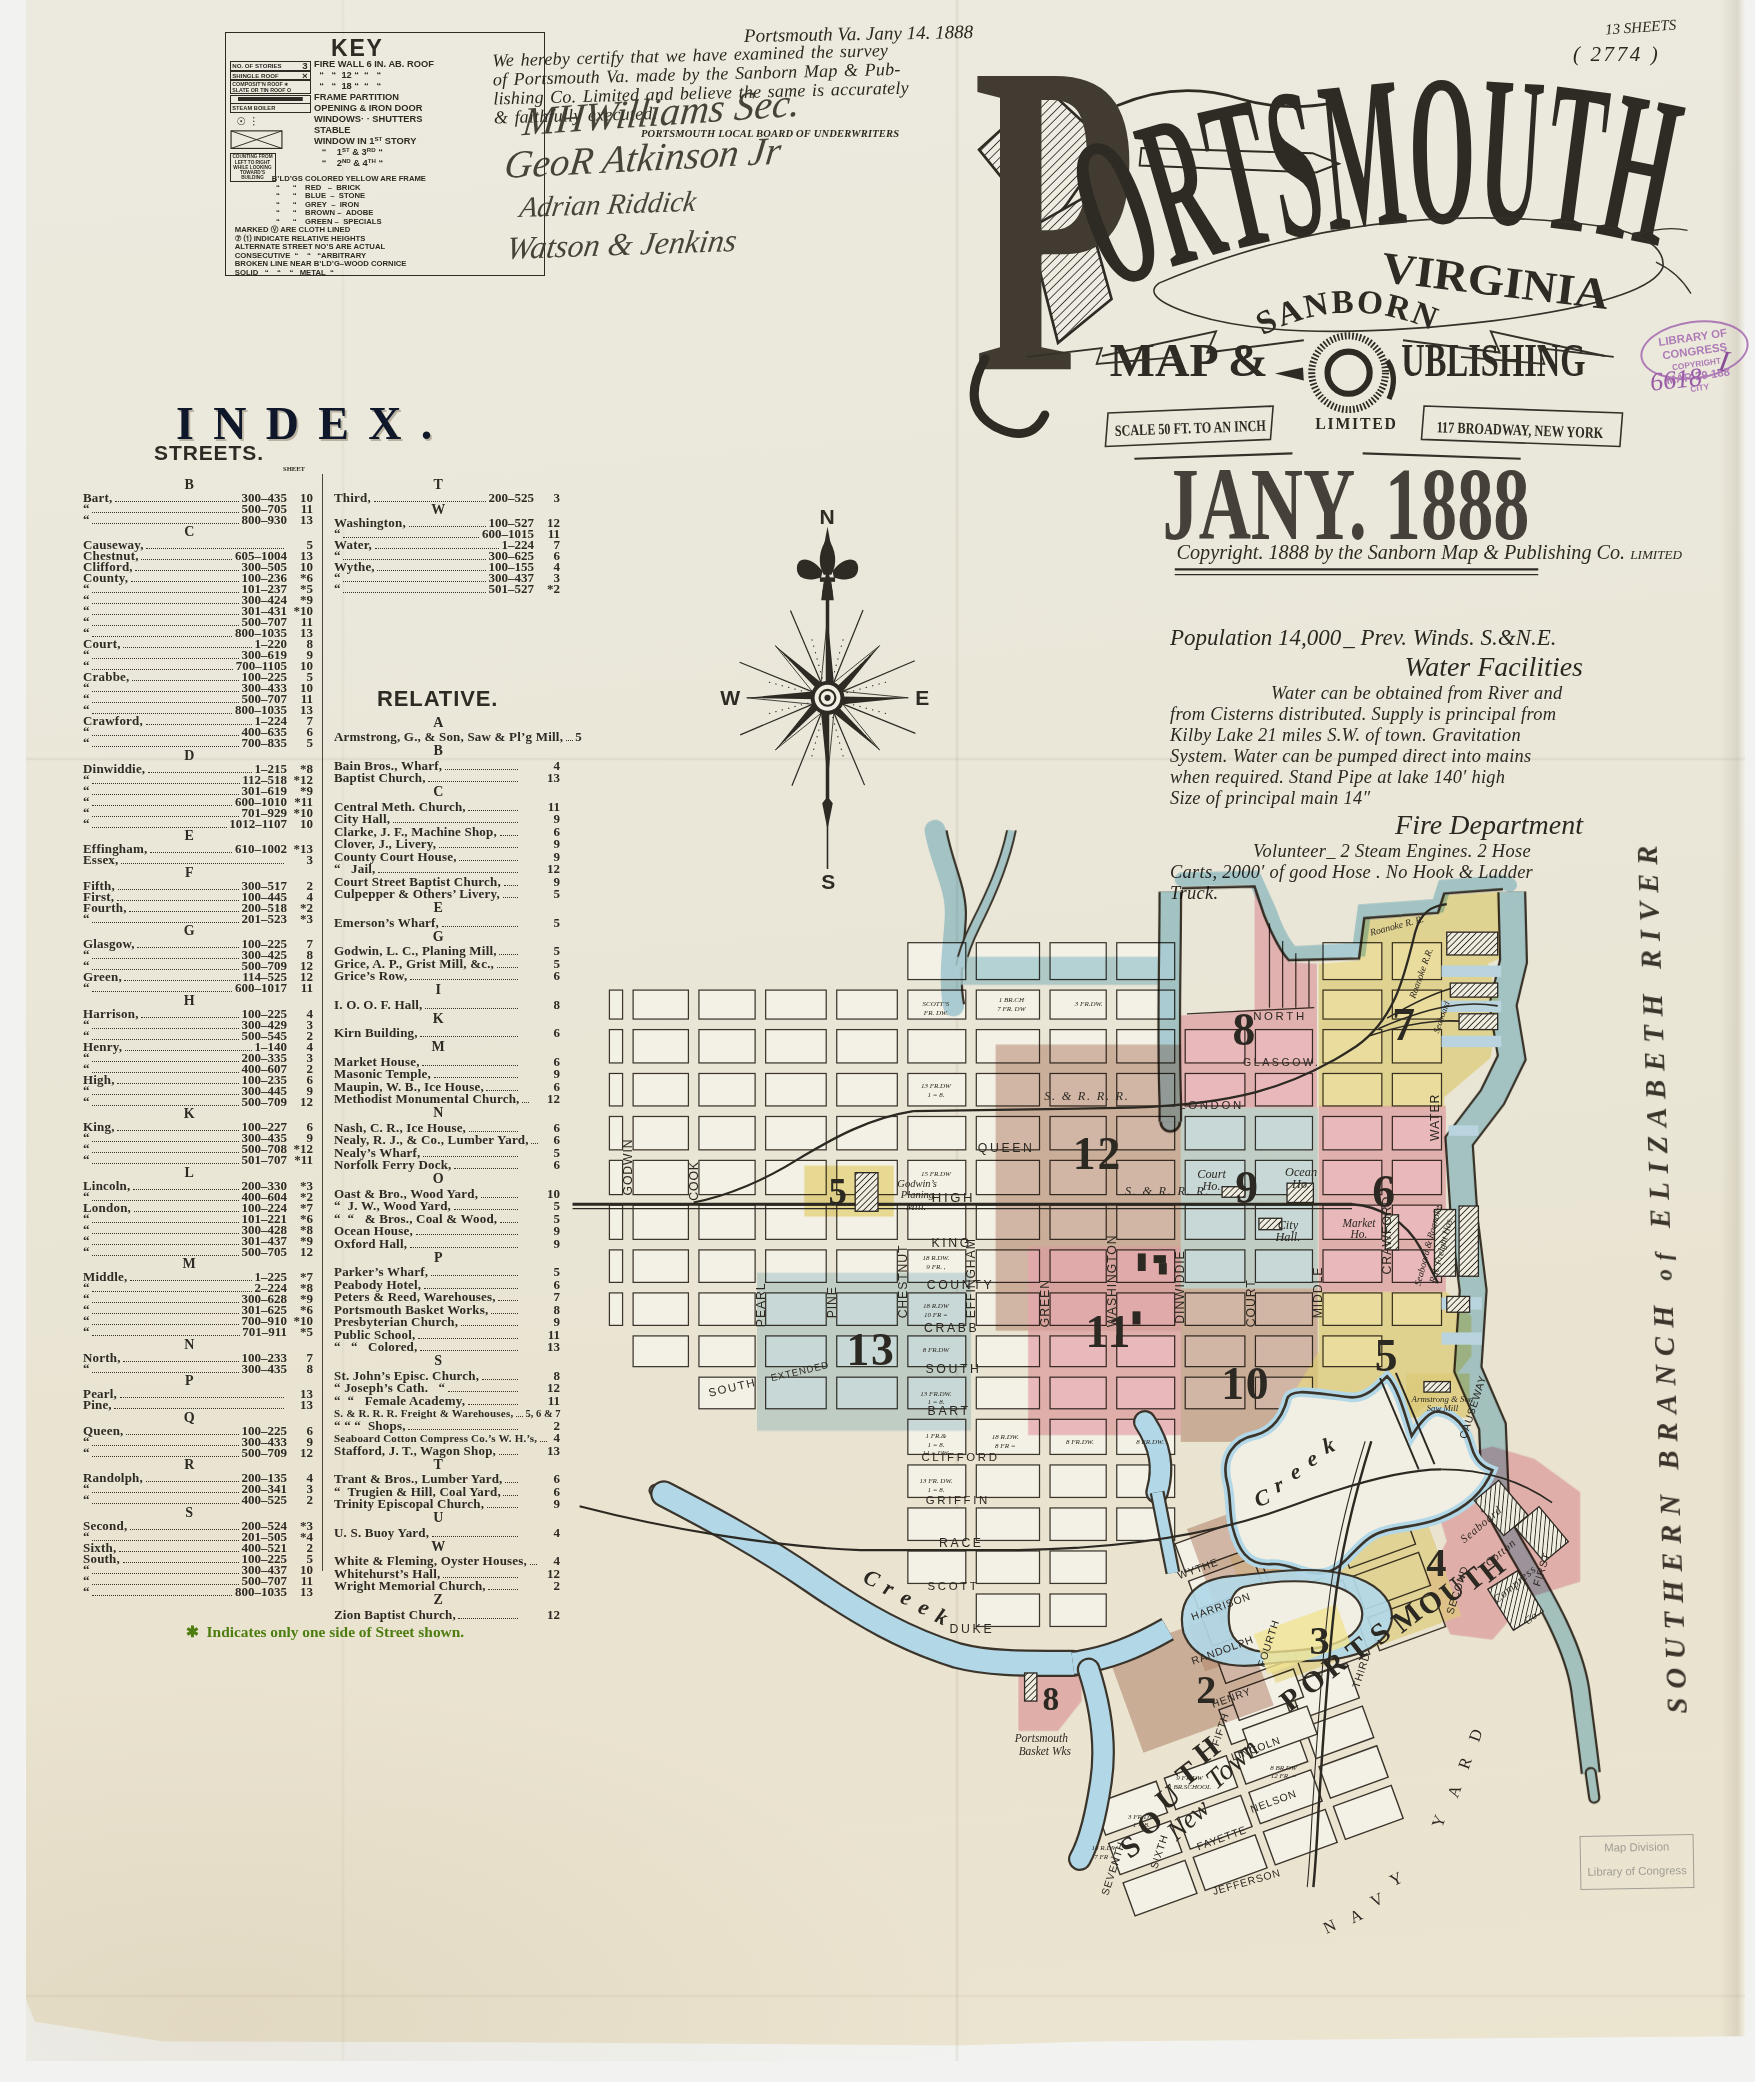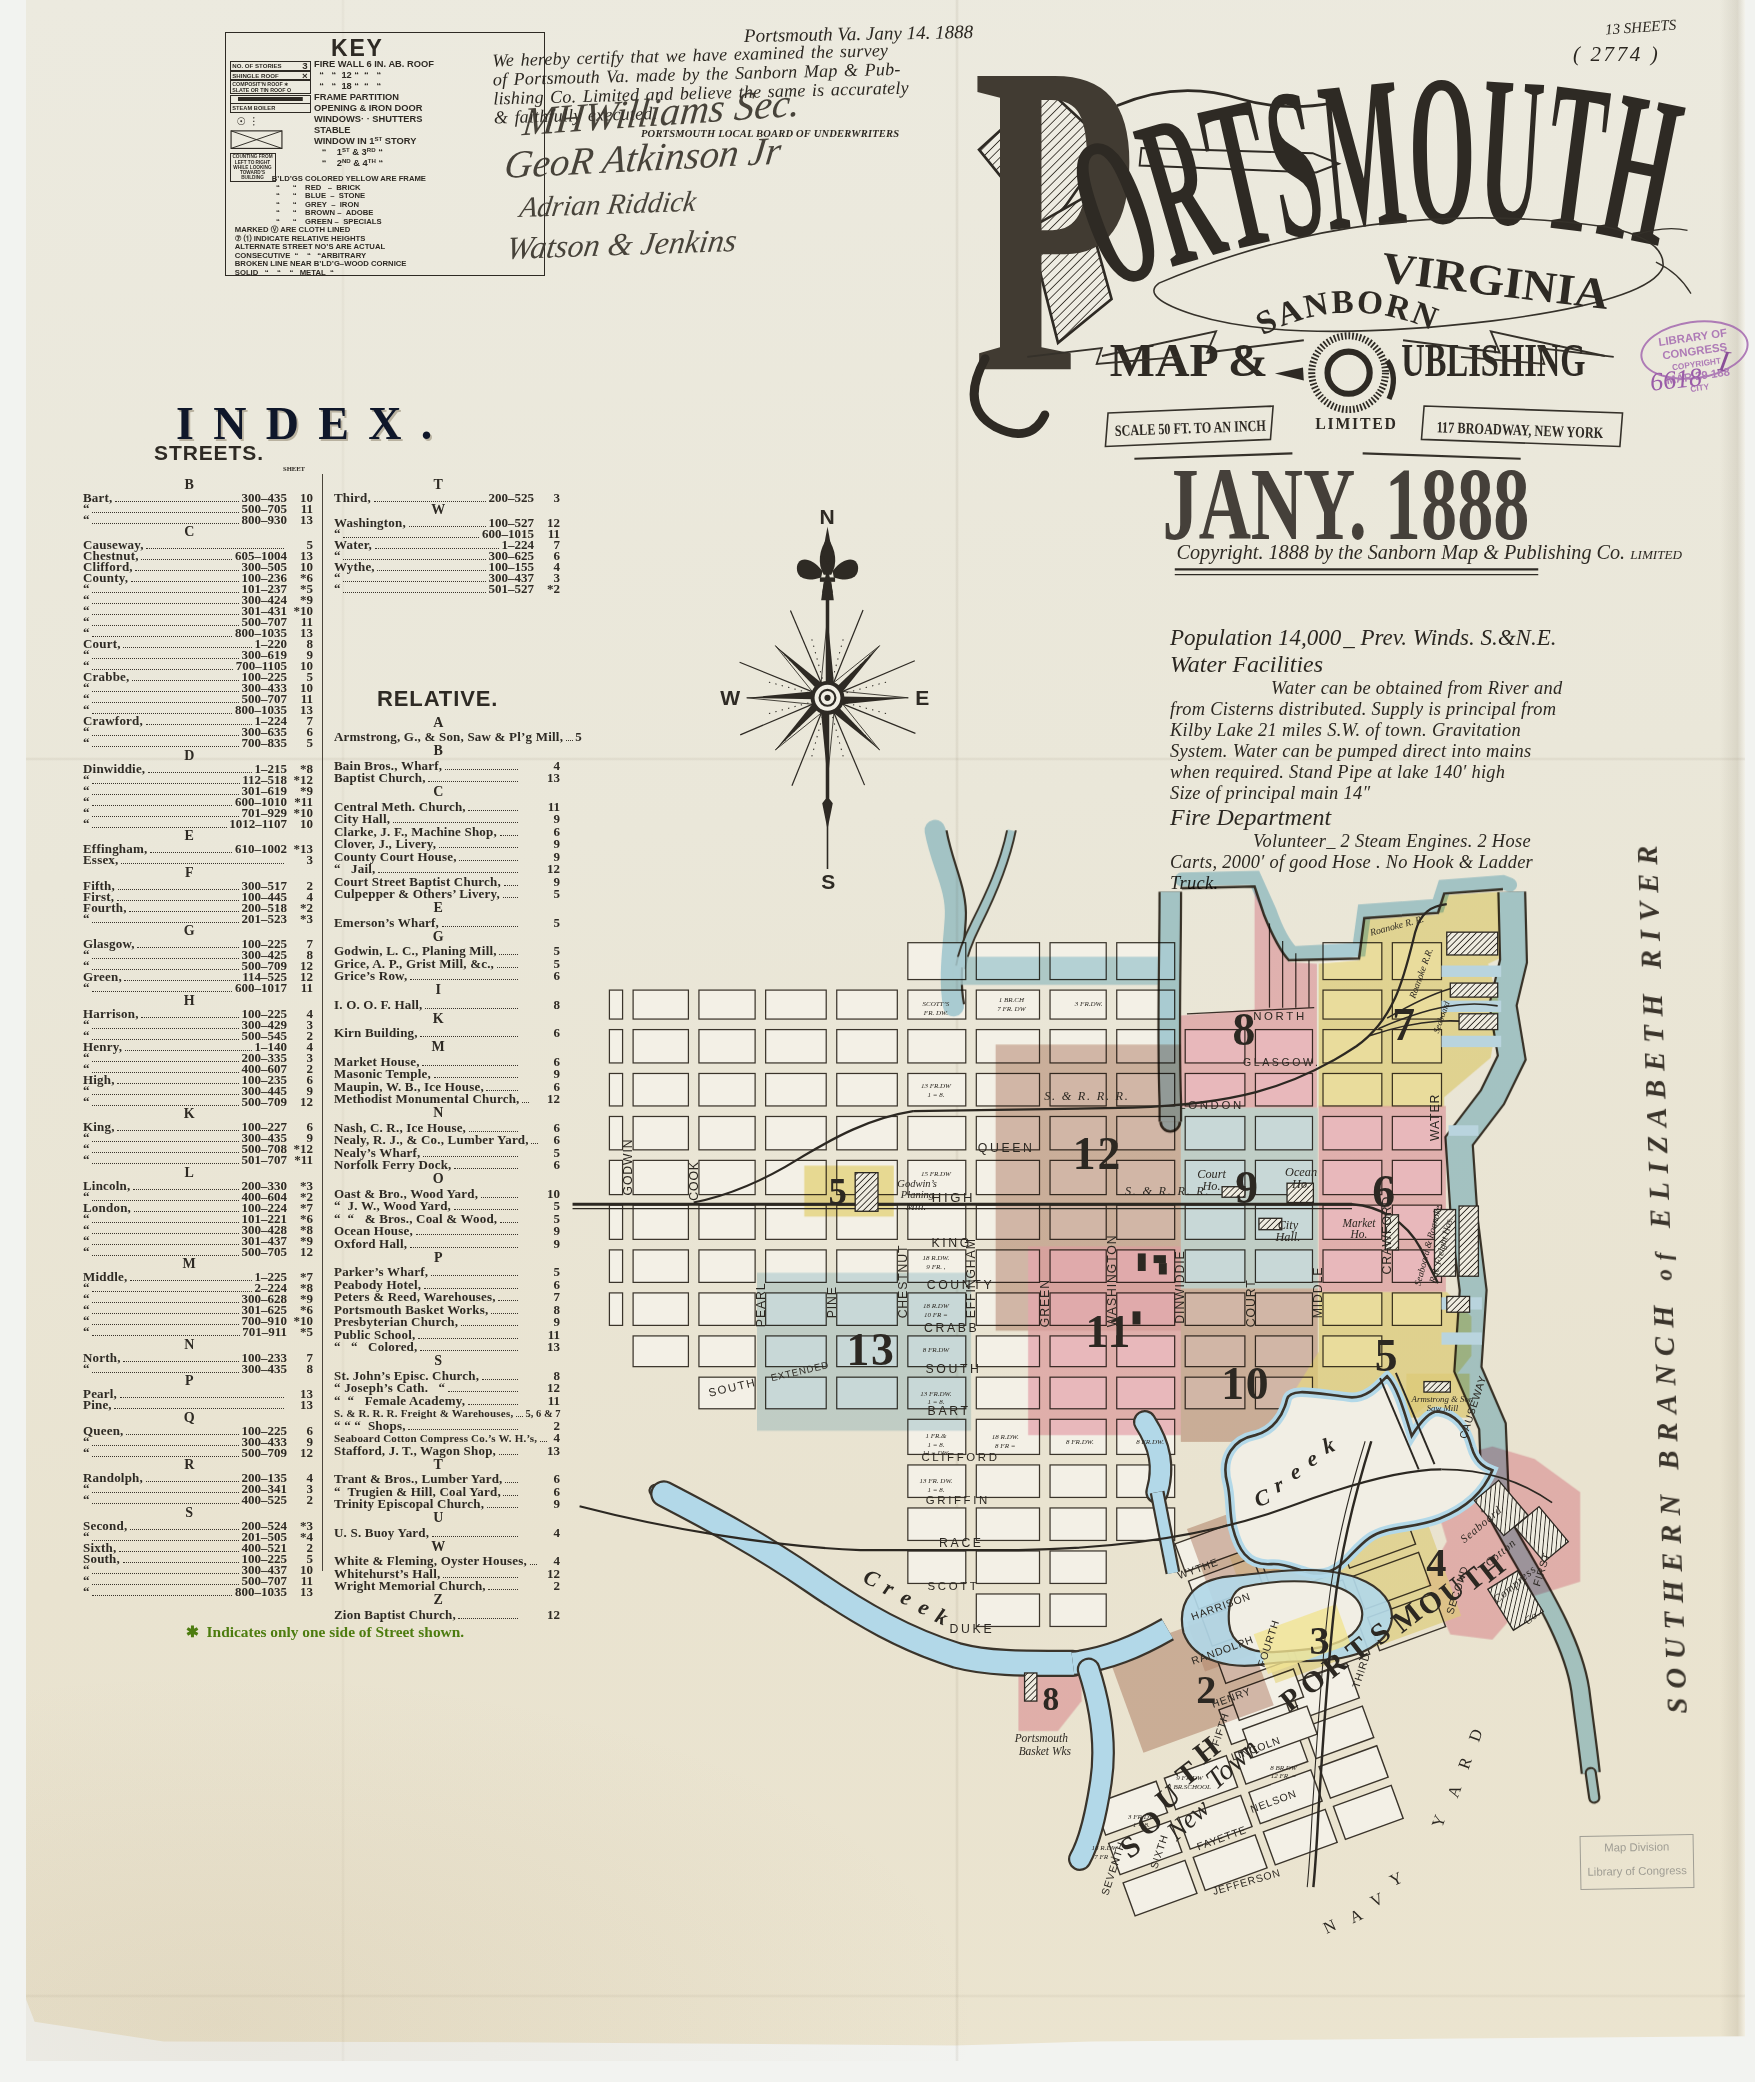--- a/index.html
+++ b/index.html
@@ -53,21 +53,21 @@
 .ir .dots{flex:1;border-bottom:1.9px dotted #3a342c;margin:0 2.6px 2.6px 2.6px;min-width:7px}
 .ir .rg{text-align:right}
 .ir .sh{width:26px;text-align:right}
 .ir .sh2{width:39px;text-align:right}
 .ltr{height:14.5px;padding-top:1.8px;text-align:center;font-size:14px;font-weight:bold;color:#2e2a24;margin-right:17.6px}
 #col2b .ltr{height:16px}
 #note{position:absolute;left:186px;top:1623px;font-size:15.4px;font-weight:bold;color:#4d7c0f}
 #compass{position:absolute;left:643px;top:509px}
 #popnote{position:absolute;left:1170px;top:625px;width:413px;color:#2b2721;font-style:italic}
 #popnote .p1{font-size:23px;text-align:left}
-#popnote .p2{font-size:24px;text-align:left}
+#popnote .p2{font-size:28px;text-align:right}
 #popnote .p3{font-size:18.4px;margin-left:0;line-height:21px;letter-spacing:0.3px}
 #mapsvg{position:absolute;left:0;top:0}
 #stamp2{position:absolute;left:1580px;top:1835px;width:114px;height:54px;border:1.8px solid #8e8d86;color:#8e8d86;
  font-family:"Liberation Sans",sans-serif;font-size:11.4px;text-align:center;padding-top:5.3px;transform:rotate(-1deg);opacity:.8}
 </style></head>
 <body>
 <div id="paper"></div>
 <div style="position:absolute;left:26px;top:1668px;width:966px;height:393px;background:radial-gradient(ellipse at 20% 90%,rgba(150,120,70,.10),rgba(150,120,70,0) 70%);pointer-events:none"></div>
 <div class="crease-v" style="left:955px"></div>
 <div class="crease-v" style="left:341px;opacity:.5"></div>
@@ -326,21 +326,21 @@
     </div>
 <div class="ir">
       <span class="nm">Crawford,</span>
       <span class="dots"></span>
       <span class="rg">1–224</span>
       <span class="sh">7</span>
     </div>
 <div class="ir">
       <span class="nm">“</span>
       <span class="dots"></span>
-      <span class="rg">300–635</span>
+      <span class="rg">400–635</span>
       <span class="sh">6</span>
     </div>
 <div class="ir">
       <span class="nm">“</span>
       <span class="dots"></span>
       <span class="rg">700–835</span>
       <span class="sh">5</span>
     </div>
 <div class="ltr">D</div>
 <div class="ir">

